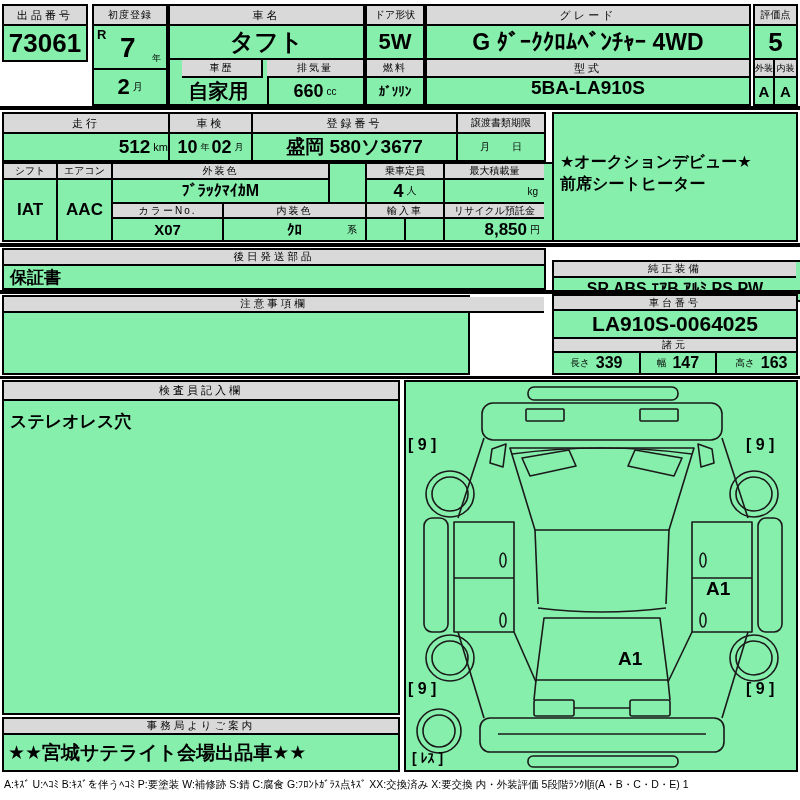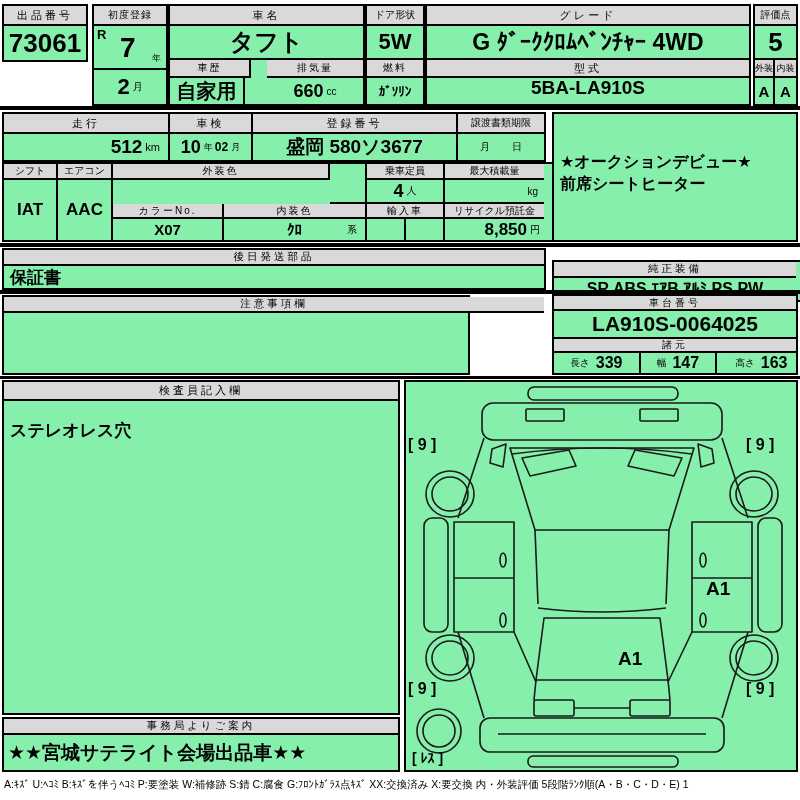--- a/index.html
+++ b/index.html
@@ -40,23 +40,23 @@
     </div>
     <div class="cell" style="left:0;top:64px;width:72px;height:34px">
       <span class="b" style="font-size:22px">2</span>
       <span class="unit">月</span>
     </div>
   </div>
 
   <div class="box" style="left:168px;top:4px;width:197px;height:102px">
     <div class="cell g bb lbl" style="left:0;top:0;width:193px;height:20px">車名</div>
     <div class="cell bb b" style="left:0;top:20px;width:193px;height:34px;font-size:24px">タフト</div>
-    <div class="cell g br bb lbl10" style="left:0;top:54px;width:81px;height:18px">車歴</div>
+    <div class="cell g br bb lbl10" style="left:12px;top:54px;width:81px;height:18px">車歴</div>
     <div class="cell g bb lbl10" style="left:97px;top:54px;width:96px;height:18px">排気量</div>
-    <div class="cell br b" style="left:0;top:72px;width:75px;height:26px;font-size:20px">自家用</div>
+    <div class="cell br b" style="left:0;top:72px;width:99px;height:26px;font-size:20px">自家用</div>
     <div class="cell" style="left:97px;top:72px;width:96px;height:26px">
       <span class="b" style="font-size:18px">660</span>
       <span class="unit">cc</span>
     </div>
   </div>
 
   <div class="box" style="left:365px;top:4px;width:60px;height:102px">
     <div class="cell g bb" style="left:0;top:0;width:56px;height:20px;font-size:10px">ドア形状</div>
     <div class="cell bb b" style="left:0;top:20px;width:56px;height:34px;font-size:22px">5W</div>
     <div class="cell g bb lbl10" style="left:0;top:54px;width:56px;height:18px">燃料</div>
@@ -76,29 +76,29 @@
     <div class="cell g br bb" style="left:0;top:54px;width:20px;height:18px;font-size:9px">外装</div>
     <div class="cell g bb" style="left:20px;top:54px;width:21px;height:18px;font-size:9px">内装</div>
     <div class="cell br b" style="left:0;top:72px;width:20px;height:26px;font-size:15px">A</div>
     <div class="cell b" style="left:20px;top:72px;width:21px;height:26px;font-size:15px">A</div>
   </div>
 
   <div class="bar" style="top:106px;height:4px"></div>
 
   <div class="box" style="left:2px;top:112px;width:544px;height:50px">
     <div class="cell g br bb lbl" style="left:0;top:0;width:166px;height:20px">走行</div>
-    <div class="cell br right" style="left:0;top:20px;width:166px;height:26px;padding-right:8px">
+    <div class="cell br right" style="left:0;top:20px;width:166px;height:26px;padding-right:0">
       <span class="b" style="font-size:19px">512</span>
       <span class="unit" style="font-size:11px">km</span>
     </div>
     <div class="cell g br bb lbl" style="left:166px;top:0;width:83px;height:20px">車検</div>
     <div class="cell br" style="left:166px;top:20px;width:83px;height:26px">
       <span class="b" style="font-size:18px">10</span>
       <span class="unit" style="font-size:9px">年</span>
-      <span class="b" style="font-size:12px;margin-left:2px">02</span>
+      <span class="b" style="font-size:18px;margin-left:2px">02</span>
       <span class="unit" style="font-size:9px">月</span>
     </div>
     <div class="cell g br bb lbl" style="left:249px;top:0;width:205px;height:20px">登録番号</div>
     <div class="cell br b" style="left:249px;top:20px;width:205px;height:26px;font-size:19px">盛岡 580ソ3677</div>
     <div class="cell g bb" style="left:454px;top:0;width:86px;height:20px;font-size:10px">譲渡書類期限</div>
     <div class="cell" style="left:454px;top:20px;width:86px;height:26px;justify-content:space-evenly">
       <span style="font-size:10px">月</span>
       <span style="font-size:10px">日</span>
     </div>
   </div>
@@ -107,20 +107,21 @@
     <div class="cell g br bb" style="left:0;top:0;width:54px;height:16px;font-size:10px">シフト</div>
     <div class="cell g br bb" style="left:54px;top:0;width:55px;height:16px;font-size:10px">エアコン</div>
     <div class="cell br b" style="left:0;top:16px;width:54px;height:60px;font-size:17px">IAT</div>
     <div class="cell br b" style="left:54px;top:16px;width:55px;height:60px;font-size:17px">AAC</div>
 
     <div class="cell g br bb lbl10" style="left:109px;top:0;width:217px;height:16px">外装色</div>
     <div class="cell br bb" style="left:326px;top:0;width:37px;height:40px"></div>
     <div class="cell g br bb" style="left:363px;top:0;width:78px;height:16px;font-size:10px">乗車定員</div>
     <div class="cell g bb" style="left:441px;top:0;width:99px;height:16px;font-size:10px">最大積載量</div>
 
+    <div class="cell br bb b" style="left:109px;top:16px;width:217px;height:24px;font-size:16px">ﾌﾞﾗｯｸﾏｲｶM</div>
     <div class="cell br bb" style="left:363px;top:16px;width:78px;height:24px">
       <span class="b" style="font-size:18px">4</span>
       <span class="unit">人</span>
     </div>
     <div class="cell bb right" style="left:441px;top:16px;width:99px;height:24px;padding-right:6px">
       <span class="b" style="font-size:14px"></span>
       <span class="unit">kg</span>
     </div>
 
     <div class="cell g br bb lbl10" style="left:109px;top:40px;width:111px;height:15px">カラーNo.</div>
@@ -180,21 +181,21 @@
     <div class="cell" style="left:163px;top:57px;width:89px;height:20px">
       <span style="font-size:9.5px;margin-right:6px">高さ</span>
       <span class="b" style="font-size:16px">163</span>
     </div>
   </div>
 
   <div class="bar" style="top:376px;height:3px"></div>
 
   <div class="box" style="left:2px;top:380px;width:398px;height:335px">
     <div class="cell g bb lbl" style="left:0;top:0;width:394px;height:19px">検査員記入欄</div>
-    <div class="b" style="position:absolute;left:0;top:19px;width:394px;padding:18px 6px;box-sizing:border-box;font-size:17px">ステレオレス穴</div>
+    <div class="b" style="position:absolute;left:0;top:19px;width:394px;padding:9px 6px;box-sizing:border-box;font-size:17px">ステレオレス穴</div>
   </div>
 
   <div class="box" style="left:2px;top:717px;width:398px;height:55px">
     <div class="cell g bb lbl" style="left:0;top:0;width:394px;height:16px;font-size:10.5px">事務局よりご案内</div>
     <div class="cell b left" style="left:0;top:16px;width:394px;height:35px;font-size:19px;padding-left:4px">★★宮城サテライト会場出品車★★</div>
   </div>
 
   <div class="box" style="left:404px;top:380px;width:394px;height:392px">
     <svg width="390" height="388" viewBox="0 0 390 388">
       <g fill="none" stroke="#1a1a1a" stroke-width="1.6" stroke-linejoin="round">

